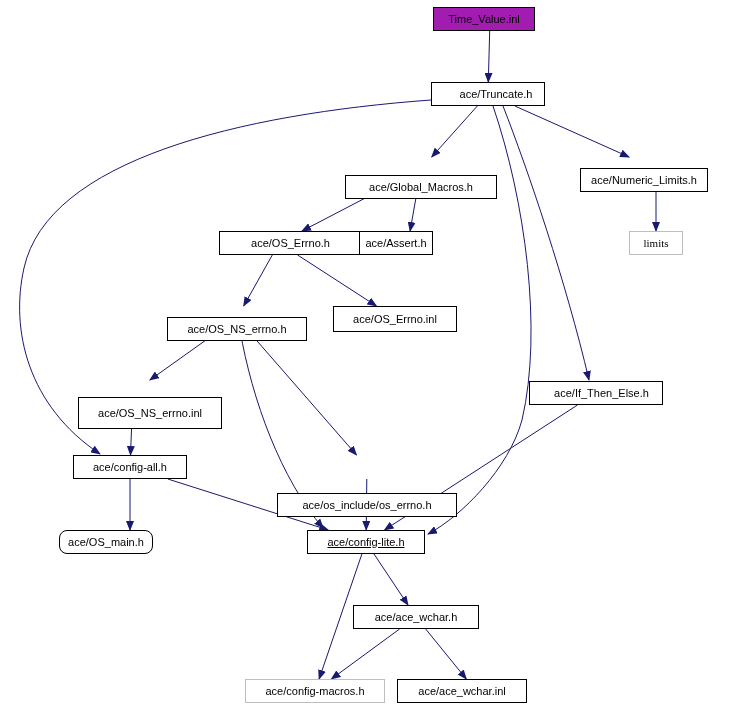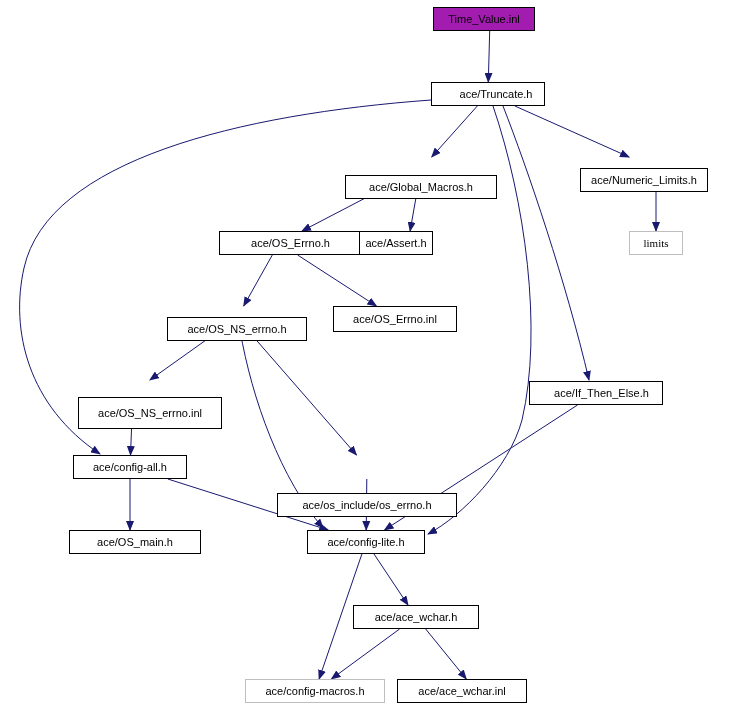--- a/index.html
+++ b/index.html
@@ -92,18 +92,18 @@
     <div class="node" style="left: 580px; top: 157px; width: 128px; height: 24px; margin-top: 11px;">ace/Numeric_Limits.h</div>
     <div class="node" style="left: 219px; top: 231px; width: 143px; height: 24px;">ace/OS_Errno.h</div>
     <div class="node" style="left: 359px; top: 231px; width: 74px; height: 24px;">ace/Assert.h</div>
     <div class="node muted" style="left: 629px; top: 231px; width: 54px; height: 24px; border-color: rgb(190, 190, 190); font-family: Liberation Serif, serif;">limits</div>
     <div class="node" style="left: 167px; top: 317px; width: 140px; height: 24px;">ace/OS_NS_errno.h</div>
     <div class="node" style="left: 333px; top: 306px; width: 124px; height: 26px;">ace/OS_Errno.inl</div>
     <div class="node" style="left: 61px; top: 397px; width: 144px; height: 32px; margin-left: 17px;">ace/OS_NS_errno.inl</div>
     <div class="node" style="left: 529px; top: 381px; width: 134px; height: 24px; padding-left: 11px;">ace/If_Then_Else.h</div>
     <div class="node" style="left: 73px; top: 455px; width: 114px; height: 24px;">ace/config-all.h</div>
     <div class="node" style="left: 277px; top: 455px; width: 180px; height: 24px; margin-top: 38px;">ace/os_include/os_errno.h</div>
-    <div class="node" style="left: 69px; top: 530px; width: 132px; height: 24px;">ace/OS_main.h</div>
-    <div class="node" style="left: 307px; top: 530px; width: 118px; height: 24px;">ace/config-lite.h</div>
+    <div class="node" style="left: 59px; top: 530px; width: 94px; height: 24px; border-radius: 8px;">ace/OS_main.h</div>
+    <div class="node" style="left: 307px; top: 530px; width: 118px; height: 24px; text-decoration: underline;">ace/config-lite.h</div>
     <div class="node" style="left: 353px; top: 605px; width: 126px; height: 24px;">ace/ace_wchar.h</div>
     <div class="node muted" style="left: 245px; top: 679px; width: 140px; height: 24px; border-color: rgb(190, 190, 190);">ace/config-macros.h</div>
     <div class="node" style="left: 397px; top: 679px; width: 130px; height: 24px;">ace/ace_wchar.inl</div>
   </div>
 
 </body></html>

